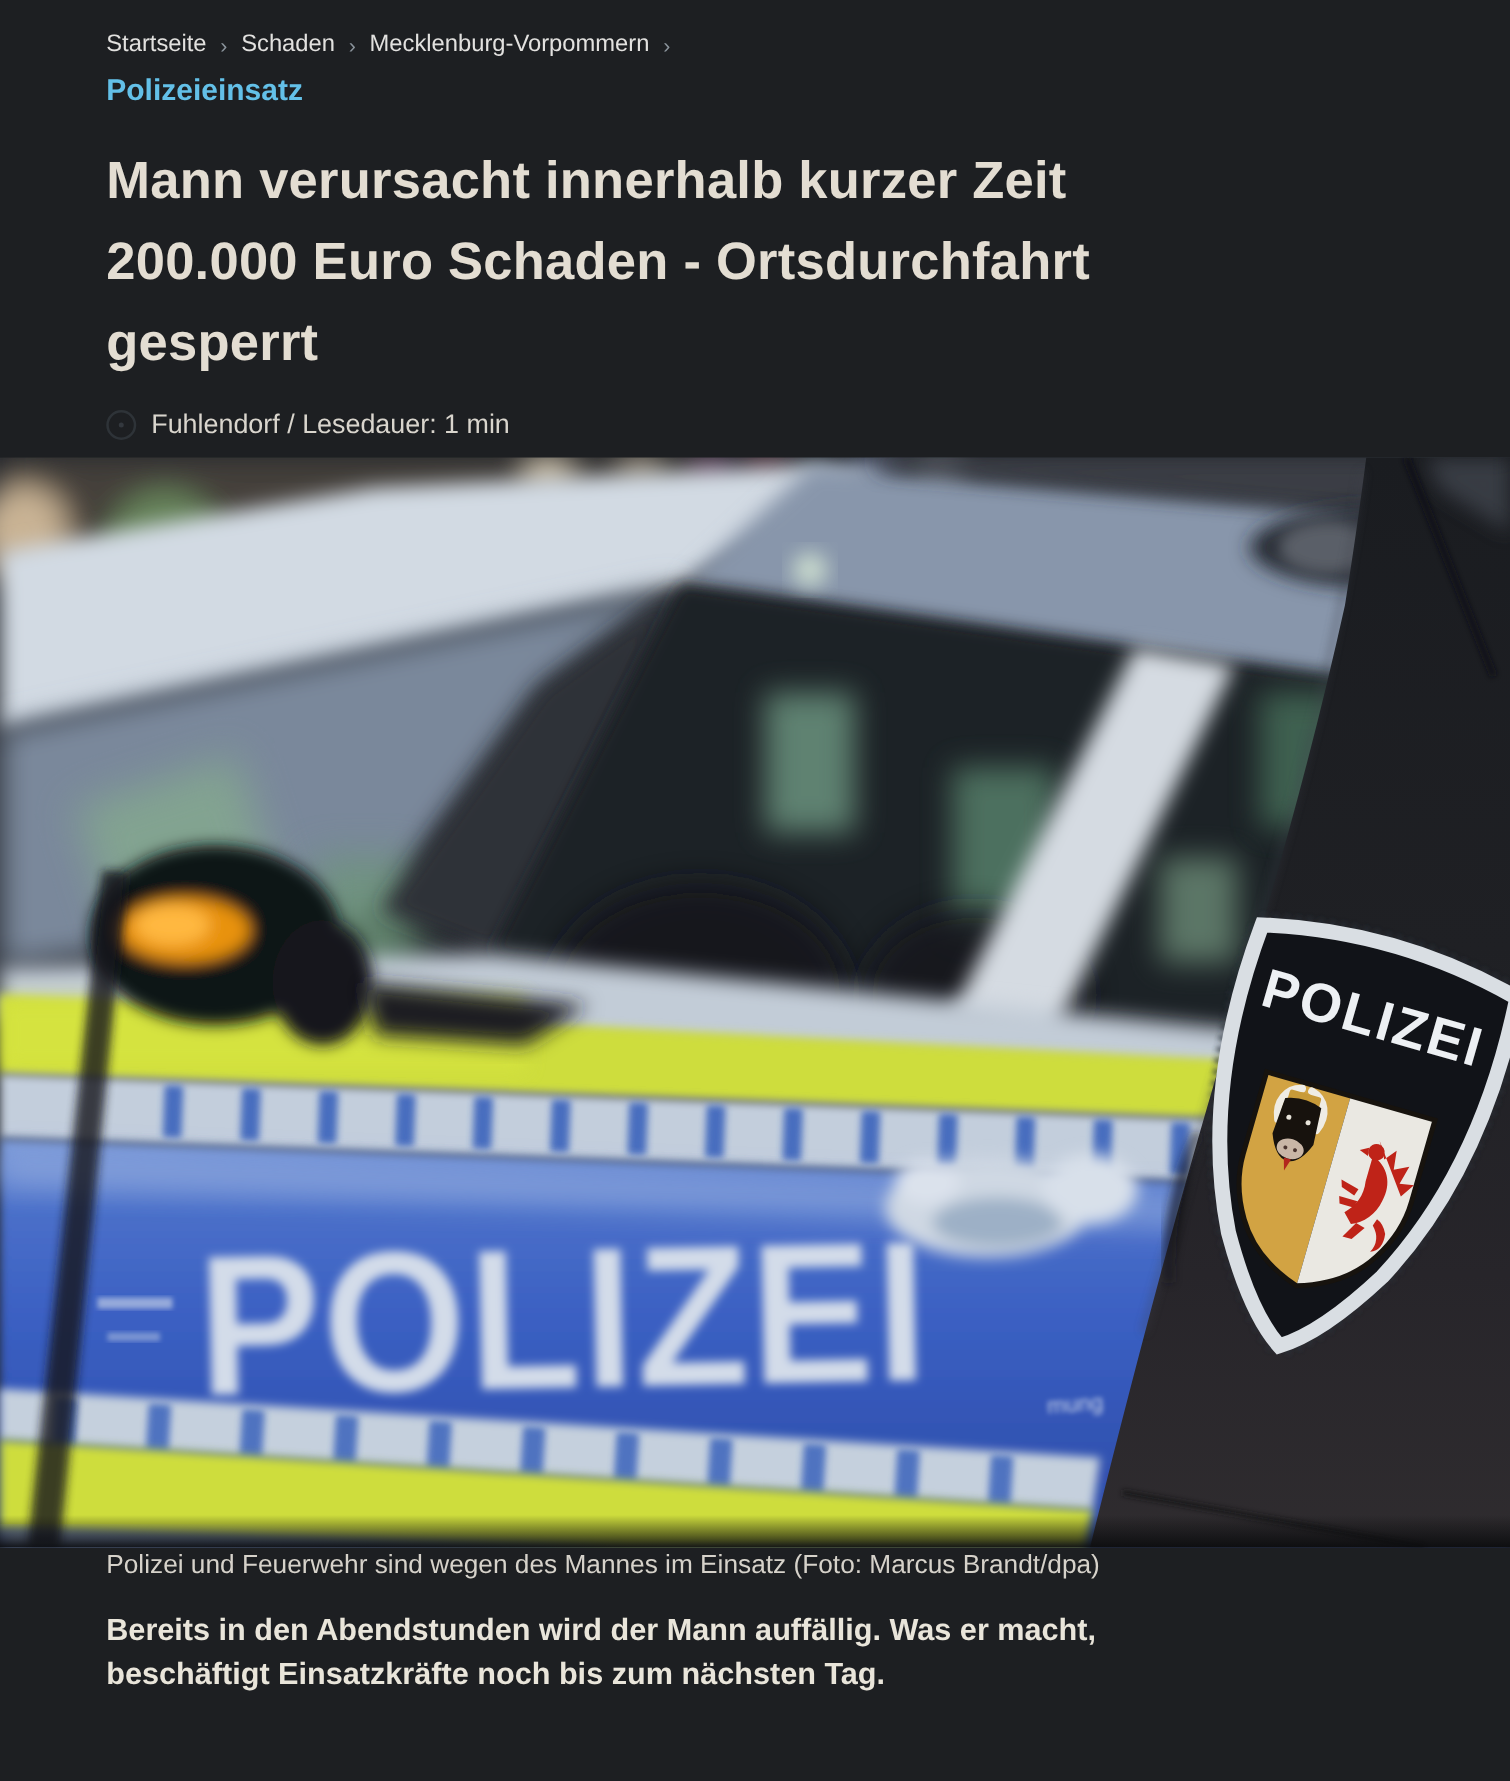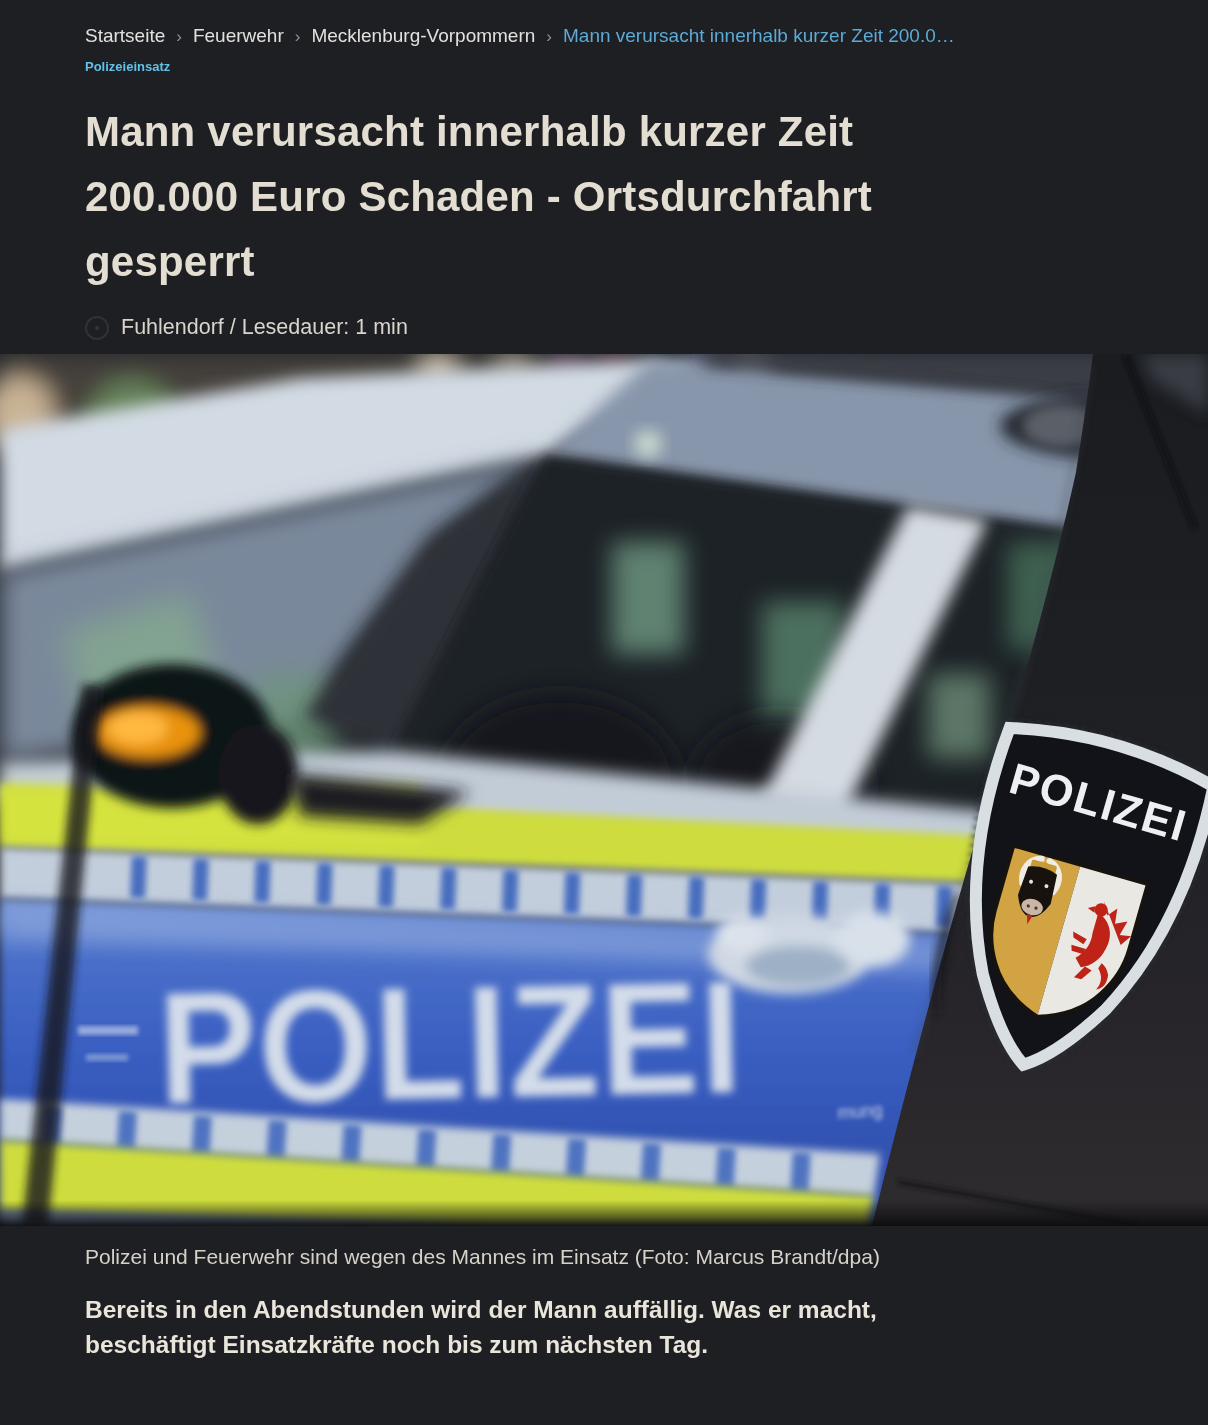--- a/index.html
+++ b/index.html
@@ -9,47 +9,46 @@
     font-family:"Liberation Sans",sans-serif;
     -webkit-font-smoothing:antialiased;
   }
   .container{padding-left:85px;padding-right:68px;}
   
   .breadcrumb{display:flex;align-items:center;gap:11px;padding-top:25px;font-size:19px;color:#e0dfdd;white-space:nowrap;}
   .crumb{color:#e2e1df;cursor:pointer;}
   .sep{color:#8b949c;font-size:17px;transform:translateY(1px);}
   .crumb-current{color:#5da9d7;overflow:hidden;text-overflow:ellipsis;max-width:470px;}
   
-  .category{margin-top:12px;font-size:13px;font-weight:bold;color:#63c0e8;cursor:pointer;display:inline-block;}
+  .category{margin-top:12px;font-size:24px;font-weight:bold;color:#63c0e8;cursor:pointer;display:inline-block;}
   
   h1.title{margin:24px 0 0 0;font-size:42px;line-height:65px;font-weight:700;color:#e3ddd2;max-width:885px;letter-spacing:.2px;}
   
   .byline{display:flex;align-items:center;gap:12px;margin-top:21px;color:#d9d5cd;font-size:21.5px;}
   .byline-icon{width:24px;height:24px;border-radius:50%;border:2px solid #2e3338;box-sizing:border-box;position:relative;flex:0 0 auto;}
   .byline-icon::after{content:"";position:absolute;left:8px;top:8px;width:4px;height:4px;border-radius:50%;background:#33383e;}
   
   figure.hero{margin:14px 0 0 0;padding:0;width:1208px;}
   .hero svg{display:block;}
-  figcaption{margin-top:17px;font-size:21px;color:#d6d2ca;line-height:28px;}
+  figcaption{font-size:21px;color:#d6d2ca;line-height:28px;}
   
   .lead{margin:21px 0 0 0;font-size:24.5px;line-height:35px;font-weight:700;color:#e9e5da;max-width:880px;}
 </style>
 </head>
 <body>
 
 <div class="container">
 
   <nav class="breadcrumb">
     <span class="crumb">Startseite</span>
     <span class="sep">›</span>
-    <span class="crumb">Feuerwehr</span>
+    <span class="crumb">Schaden</span>
     <span class="sep">›</span>
     <span class="crumb">Mecklenburg-Vorpommern</span>
     <span class="sep">›</span>
-    <span class="crumb crumb-current">Mann verursacht innerhalb kurzer Zeit 200.0…</span>
   </nav>
 
   <a class="category">Polizeieinsatz</a>
 
   <h1 class="title">Mann verursacht innerhalb kurzer Zeit 200.000 Euro Schaden - Ortsdurchfahrt gesperrt</h1>
 
   <div class="byline">
     <span class="byline-icon"></span>
     <span>Fuhlendorf / Lesedauer: 1 min</span>
   </div>

